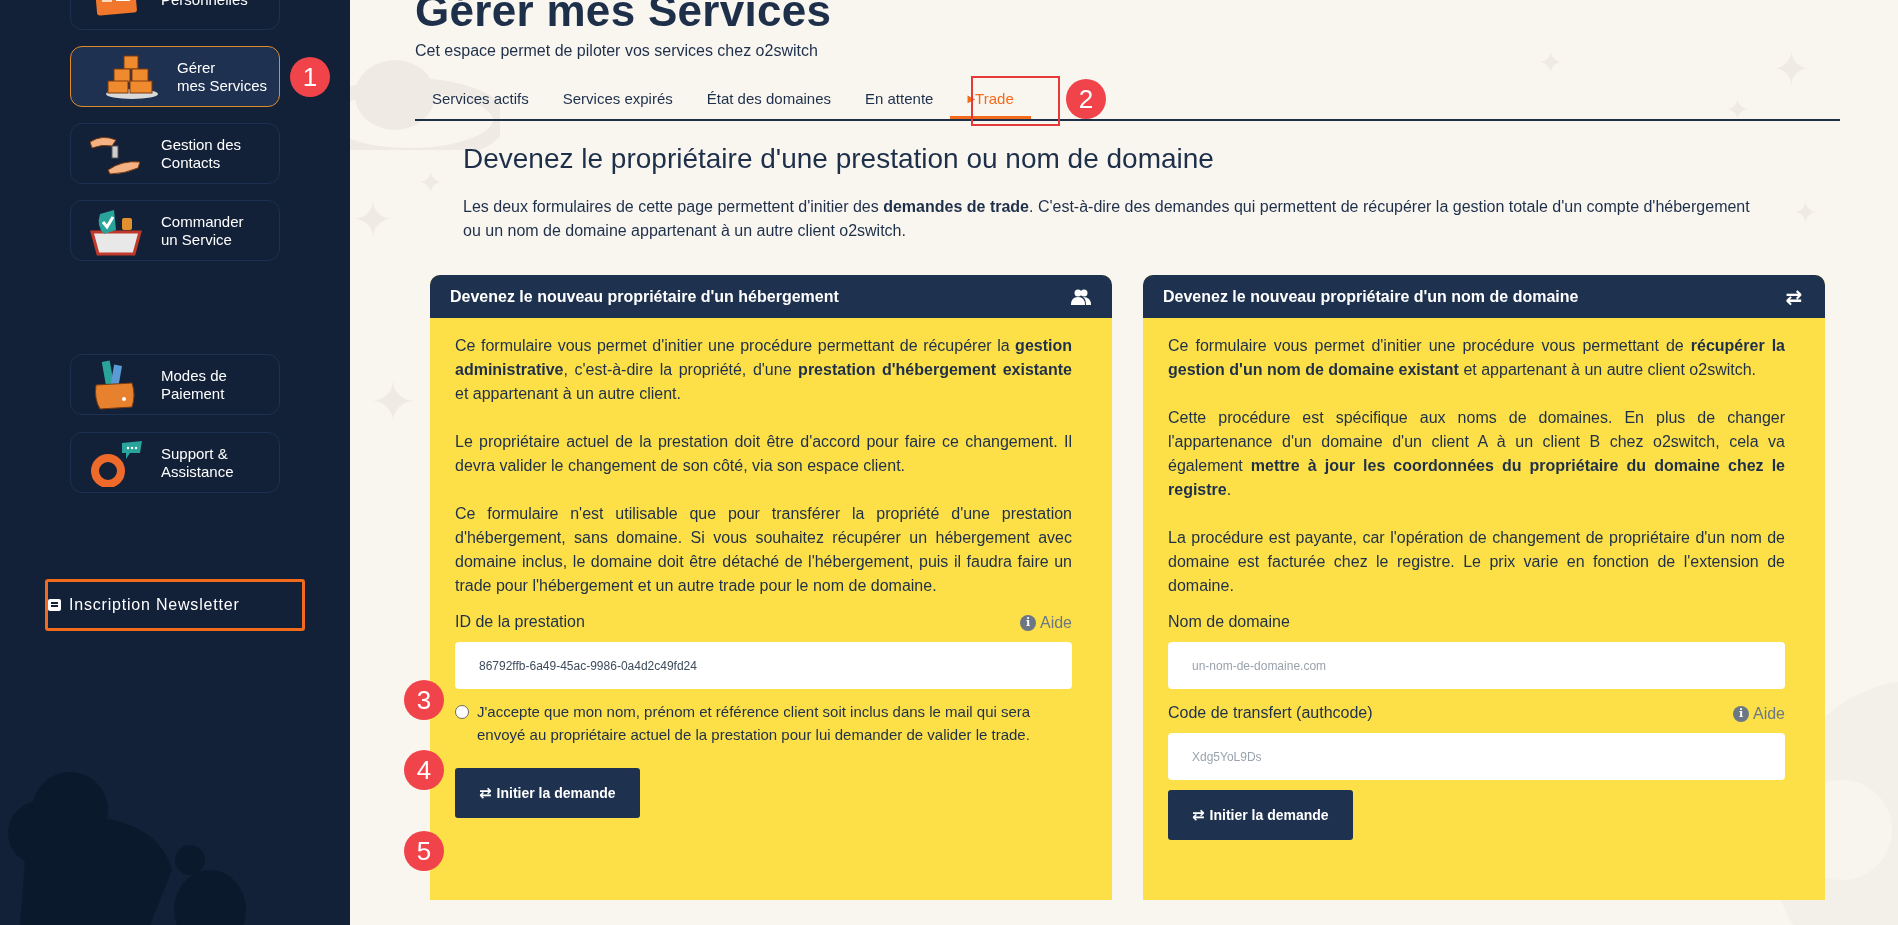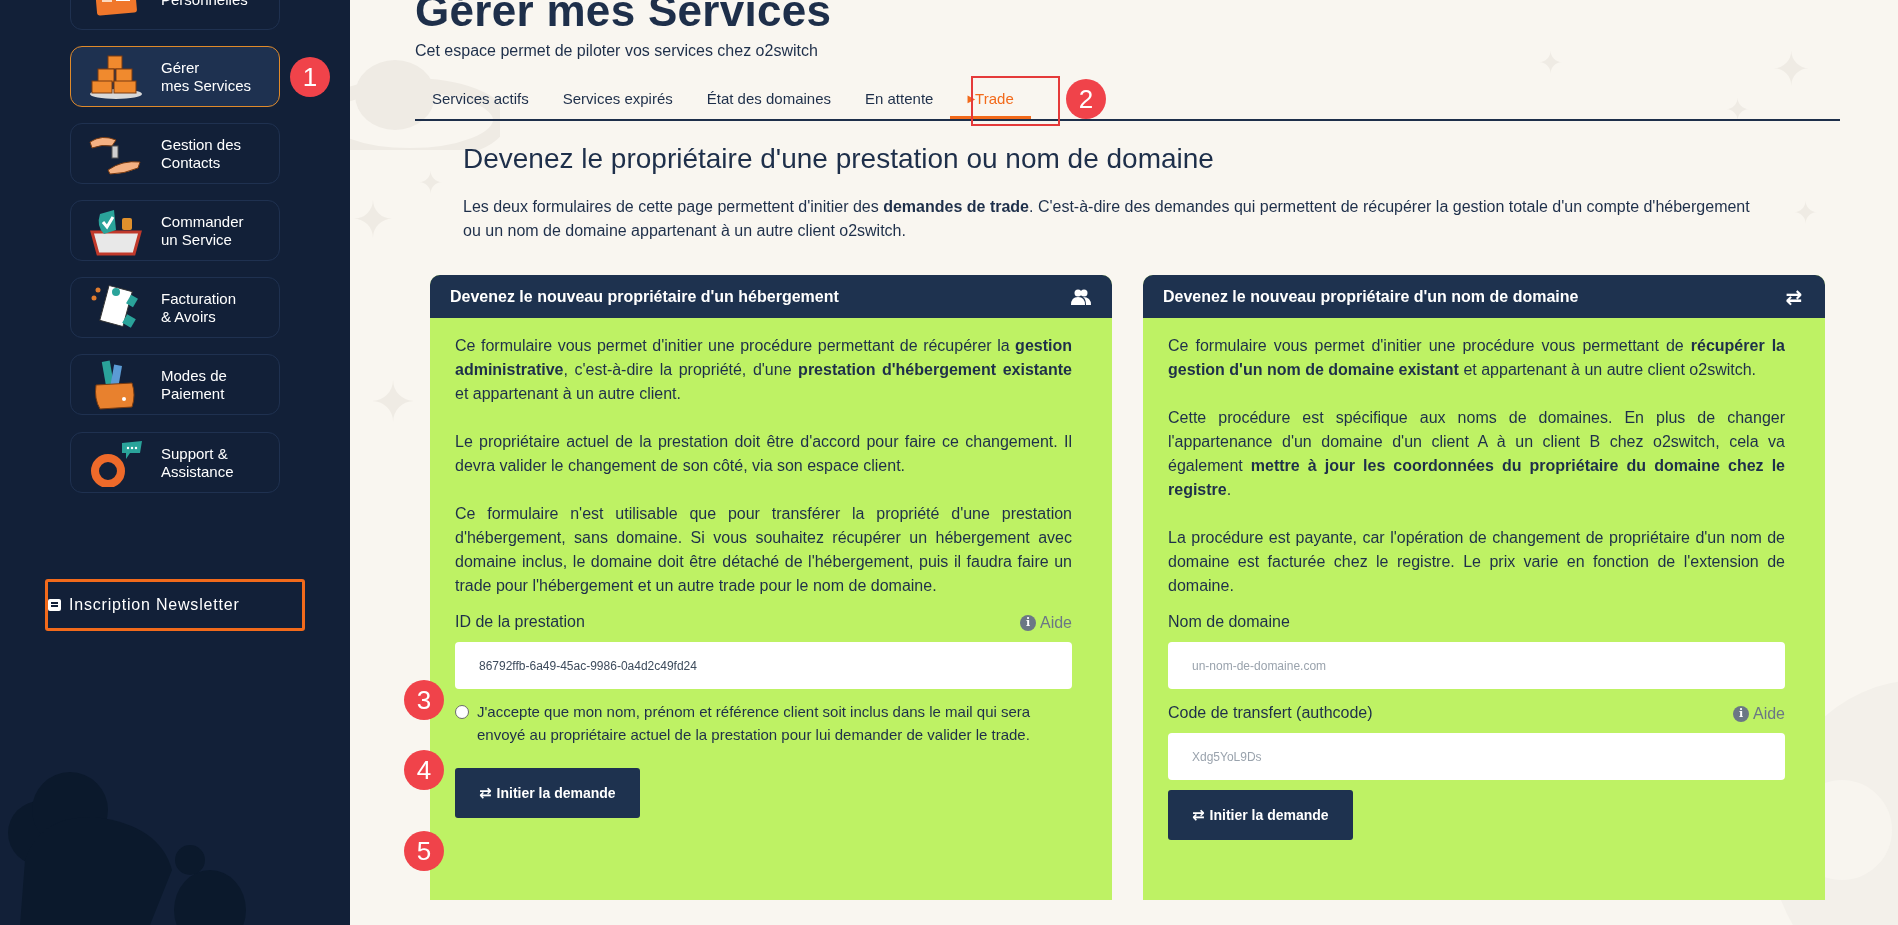--- a/index.html
+++ b/index.html
@@ -3,21 +3,21 @@
 <meta charset="utf-8">
 <style>
   * { box-sizing: border-box; margin: 0; padding: 0; }
   html, body { width: 1898px; height: 925px; overflow: hidden; }
   body { font-family: "Liberation Sans", "DejaVu Sans", sans-serif; background: #f9f6f0; color: #1e2f4a; position: relative; }
 
   
   .sidebar { position: absolute; left: 0; top: 0; width: 350px; height: 925px; background: #122038; overflow: hidden; }
   .mascot { position: absolute; left: 0; top: 720px; width: 260px; height: 205px; }
   .side-item { position: absolute; left: 70px; width: 210px; height: 61px; border: 1px solid #1f3150; border-radius: 12px; display: flex; align-items: center; cursor: pointer; }
-  .side-item.active { background: #1e3150; border-color: #e08a2a; }
+  .side-item.active { background: #1e3150; border-color: #e08a2a; padding-left: 16px; }
   .side-item .ico { width: 70px; height: 55px; margin-left: 10px; display: flex; align-items: center; justify-content: center; }
   .side-item .lbl { color: #ffffff; font-size: 15px; line-height: 18px; margin-left: 10px; white-space: pre-line; }
   .newsletter { position: absolute; left: 45px; top: 579px; width: 260px; height: 52px; border: 3px solid #f26a1b; border-radius: 3px; display: flex; align-items: center; justify-content: flex-start; color: #fff; font-size: 16px; letter-spacing: 0.8px; cursor: pointer; }
   .newsletter .nl-icon { width: 13px; height: 12px; background: #fff; border-radius: 2px; margin-right: 8px; position: relative; }
   .newsletter .nl-icon::after { content: ""; position: absolute; left: 3px; top: 3px; width: 7px; height: 2px; background: #122038; box-shadow: 0 3px 0 #122038; }
 
   
   .badge { position: absolute; width: 40px; height: 40px; border-radius: 50%; background: #f0434a; color: #fff; font-size: 26px; display: flex; align-items: center; justify-content: center; font-family: "Liberation Sans", sans-serif; z-index: 5; }
 
   
@@ -29,21 +29,21 @@
   .page-sub { position: absolute; left: 415px; top: 42px; font-size: 16px; color: #1e2f4a; }
   .tabs { position: absolute; left: 415px; top: 80px; width: 1425px; height: 41px; border-bottom: 2px solid #1e2f4a; display: flex; }
   .tab { padding: 10px 17px 12px 17px; font-size: 15px; color: #1e2f4a; height: 39px; cursor: pointer; white-space: nowrap; text-align: center; }
   .tab.active { color: #f26a1b; border-bottom: 3px solid #f26a1b; position: relative; }
   .tab-frame { position: absolute; left: 971px; top: 76px; width: 89px; height: 50px; border: 2px solid #e53a3a; z-index: 4; pointer-events: none; }
 
   .h2 { position: absolute; left: 463px; top: 143px; font-size: 28px; font-weight: normal; color: #1e2f4a; }
   .intro { position: absolute; left: 463px; top: 195px; width: 1300px; font-size: 16px; line-height: 24px; color: #1e2f4a; }
 
   
-  .card { position: absolute; top: 275px; width: 682px; height: 625px; background: #bef264; border-radius: 10px 10px 0 0; }
+  .card { position: absolute; top: 275px; width: 682px; height: 625px; background: #fde047; border-radius: 10px 10px 0 0; }
   .card-head { height: 43px; background: #1e324f; border-radius: 10px 10px 0 0; display: flex; align-items: center; justify-content: space-between; padding: 0 20px; color: #fff; font-weight: bold; font-size: 16px; }
   .card-head .h-ico { width: 22px; height: 18px; display: flex; align-items: center; justify-content: center; }
   .card-body { padding: 16px 40px 0 25px; font-size: 16px; line-height: 24px; color: #1e2f4a; }
   .card-body p { text-align: justify; margin-bottom: 24px; }
   .card-body b { font-weight: bold; }
   .field-label { display: flex; justify-content: space-between; font-size: 16px; height: 26px; margin-top: -2px; }
   .aide { color: #6b7785; display: flex; align-items: center; cursor: pointer; }
   .aide .i-ico { width: 16px; height: 16px; border-radius: 50%; background: #6b7785; color: #fff; font-size: 11px; font-weight: bold; display: inline-flex; align-items: center; justify-content: center; margin-right: 4px; font-family: "DejaVu Serif", serif; }
   .input { width: 100%; height: 47px; background: #fff; border-radius: 4px; border: none; padding: 0 24px; font-size: 12px; color: #3d4b5c; font-family: "Liberation Sans", sans-serif; margin-top: 6px; }
   .input::placeholder { color: #9aa3ad; }
@@ -109,34 +109,20 @@
           <path d="M4 26 L52 26 L46 48 L10 48 Z" fill="#e8e8e8" stroke="#c0392b" stroke-width="3"></path>
           <path d="M12 8 L26 4 L28 24 L16 28 Q8 20 12 8 Z" fill="#2aa39a"></path>
           <path d="M15 16 L19 21 L25 11" stroke="#fff" stroke-width="3" fill="none"></path>
           <rect x="34" y="12" width="10" height="12" rx="2" fill="#e0902c"></rect>
         </svg>
     </div>
     <span class="lbl">Commander
 un Service</span>
   </div>
 
-  <div class="side-item" style="top:277px">
-    <div class="ico">
-      <svg width="56" height="48" viewBox="0 0 56 48">
-          <rect x="16" y="4" width="24" height="36" fill="#fff" stroke="#333" stroke-width="1" transform="rotate(15 28 22)"></rect>
-          <circle cx="28" cy="8" r="4" fill="#2aa39a"></circle>
-          <rect x="40" y="12" width="8" height="10" fill="#2aa39a" transform="rotate(30 44 17)"></rect>
-          <rect x="36" y="32" width="10" height="10" fill="#2aa39a" transform="rotate(30 41 37)"></rect>
-          <circle cx="6" cy="14" r="2.5" fill="#e07c2e"></circle>
-          <circle cx="10" cy="6" r="2.5" fill="#e07c2e"></circle>
-        </svg>
-    </div>
-    <span class="lbl">Facturation
-&amp; Avoirs</span>
-  </div>
 
   <div class="side-item" style="top:432px">
     <div class="ico">
       <svg width="56" height="48" viewBox="0 0 56 48">
           <circle cx="20" cy="32" r="13" fill="none" stroke="#ee6a2a" stroke-width="8"></circle>
           <path d="M34 4 L54 2 L52 14 L42 14 L38 20 L38 14 L34 14 Z" fill="#2aa39a"></path>
           <circle cx="40" cy="9" r="1.2" fill="#fff"></circle>
           <circle cx="44" cy="9" r="1.2" fill="#fff"></circle>
           <circle cx="48" cy="9" r="1.2" fill="#fff"></circle>
         </svg>

